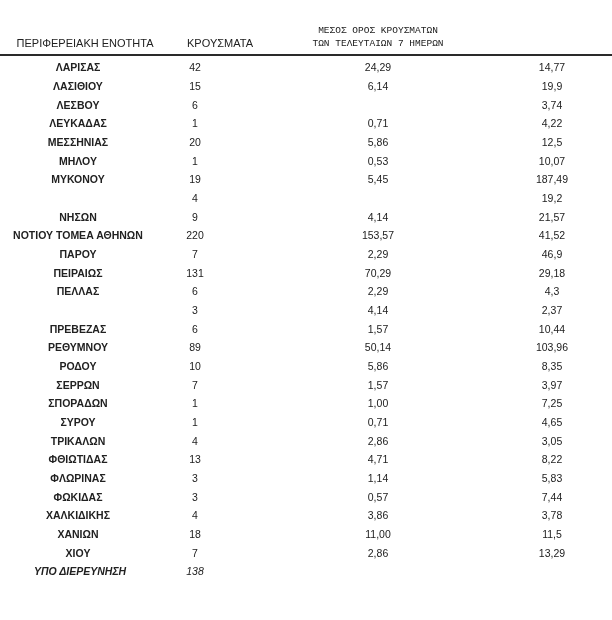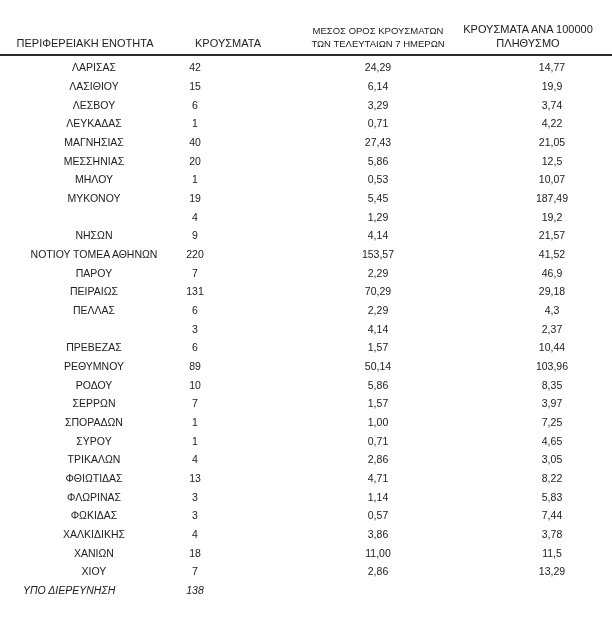--- a/index.html
+++ b/index.html
@@ -19,22 +19,22 @@
   .hc {
     position: absolute;
     bottom: 4px;
     text-align: center;
     font-size: 11px;
     line-height: 13px;
     font-weight: 400;
     white-space: nowrap;
   }
   .hc.h1 { left: 0;    width: 170px; text-align: center; }
-  .hc.h2 { left: 188px; width: 80px; }
-  .hc.h3 { left: 288px; width: 180px; font-size: 9.5px; line-height: 12.5px; }
+  .hc.h2 { left: 180px; width: 80px; }
+  .hc.h3 { left: 288px; width: 180px; font-size: 9.5px; line-height: 12.5px; font-family: Liberation Mono, monospace; }
   .hc.h4 { left: 448px; width: 160px; line-height: 13.5px; }
 
   .hrule {
     position: absolute;
     left: 0; top: 54px;
     width: 612px; height: 2.4px;
     background: #2a2a2a;
   }
 
   
@@ -42,78 +42,67 @@
   .row { position: relative; height: 18.68px; }
   .cell {
     position: absolute;
     top: 0; height: 100%;
     display: flex;
     align-items: center;
     justify-content: center;
     font-size: 10.5px;
     white-space: nowrap;
   }
-  .c1 { left: 16px;     width: 156px; }
+  .c1 { left: 0;     width: 156px; font-weight: bold; }
   .c2 { left: 155px; width: 80px;  }
   .c3 { left: 288px; width: 180px; }
   .c4 { left: 472px; width: 160px; }
 
   .row.footer .cell { font-style: italic; }
-  .row.footer .c1 { justify-content: flex-start; padding-left: 7px; box-sizing: border-box; }
+  .row.footer .c1 { justify-content: flex-start; padding-left: 7px; box-sizing: border-box; margin-left: 27px; }
 </style>
 </head>
 <body>
 
 <div class="page">
 
   <div class="thead">
     <div class="hc h1">ΠΕΡΙΦΕΡΕΙΑΚΗ ΕΝΟΤΗΤΑ</div>
     <div class="hc h2">ΚΡΟΥΣΜΑΤΑ</div>
     <div class="hc h3">
       <div>ΜΕΣΟΣ ΟΡΟΣ ΚΡΟΥΣΜΑΤΩΝ</div>
       <div>ΤΩΝ ΤΕΛΕΥΤΑΙΩΝ 7 ΗΜΕΡΩΝ</div>
     </div>
-    <div class="hc h4">
-      <div>ΚΡΟΥΣΜΑΤΑ ΑΝΑ 100000</div>
-      <div>ΠΛΗΘΥΣΜΟ</div>
-    </div>
   </div>
 
   <div class="hrule"></div>
 
   <div class="tbody" id="rows">
       <div class="row">
     <div class="cell c1">ΛΑΡΙΣΑΣ</div>
     <div class="cell c2">42</div>
     <div class="cell c3">24,29</div>
     <div class="cell c4">14,77</div>
   </div>
       <div class="row">
     <div class="cell c1">ΛΑΣΙΘΙΟΥ</div>
     <div class="cell c2">15</div>
     <div class="cell c3">6,14</div>
     <div class="cell c4">19,9</div>
   </div>
       <div class="row">
     <div class="cell c1">ΛΕΣΒΟΥ</div>
     <div class="cell c2">6</div>
-    <div class="cell c3">3,29</div>
     <div class="cell c4">3,74</div>
   </div>
       <div class="row">
     <div class="cell c1">ΛΕΥΚΑΔΑΣ</div>
     <div class="cell c2">1</div>
     <div class="cell c3">0,71</div>
     <div class="cell c4">4,22</div>
-  </div>
-      <div class="row">
-    <div class="cell c1">ΜΑΓΝΗΣΙΑΣ</div>
-    <div class="cell c2">40</div>
-    <div class="cell c3">27,43</div>
-    <div class="cell c4">21,05</div>
   </div>
       <div class="row">
     <div class="cell c1">ΜΕΣΣΗΝΙΑΣ</div>
     <div class="cell c2">20</div>
     <div class="cell c3">5,86</div>
     <div class="cell c4">12,5</div>
   </div>
       <div class="row">
     <div class="cell c1">ΜΗΛΟΥ</div>
     <div class="cell c2">1</div>
@@ -121,21 +110,20 @@
     <div class="cell c4">10,07</div>
   </div>
       <div class="row">
     <div class="cell c1">ΜΥΚΟΝΟΥ</div>
     <div class="cell c2">19</div>
     <div class="cell c3">5,45</div>
     <div class="cell c4">187,49</div>
   </div>
       <div class="row">
     <div class="cell c2">4</div>
-    <div class="cell c3">1,29</div>
     <div class="cell c4">19,2</div>
   </div>
       <div class="row">
     <div class="cell c1">ΝΗΣΩΝ</div>
     <div class="cell c2">9</div>
     <div class="cell c3">4,14</div>
     <div class="cell c4">21,57</div>
   </div>
       <div class="row">
     <div class="cell c1">ΝΟΤΙΟΥ ΤΟΜΕΑ ΑΘΗΝΩΝ</div>

